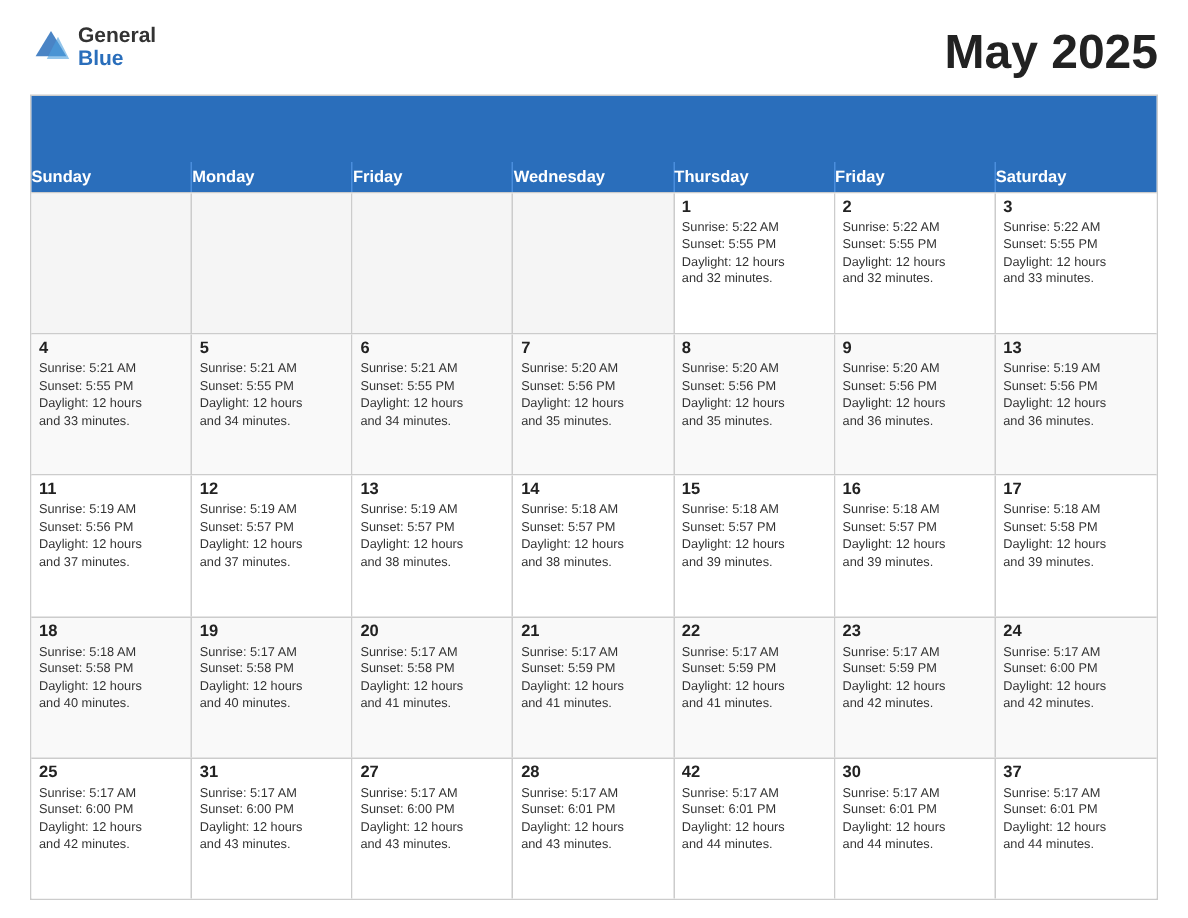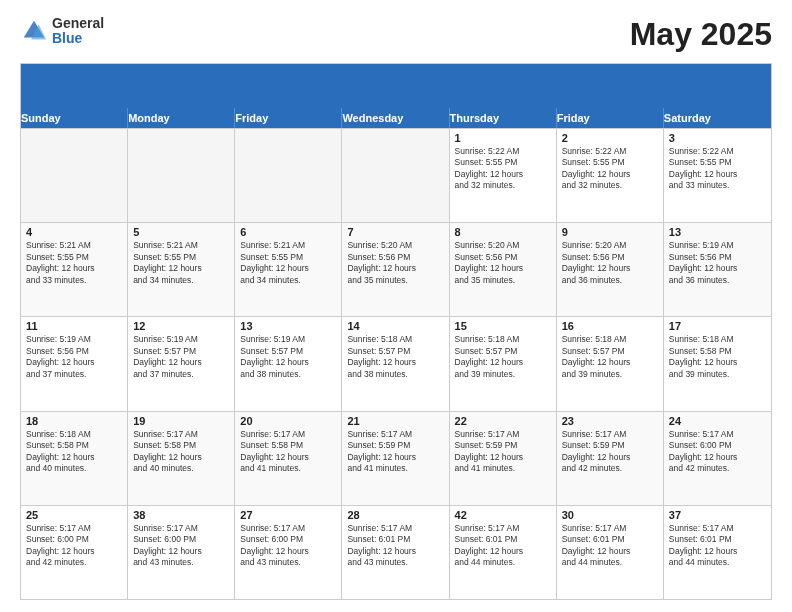--- a/index.html
+++ b/index.html
@@ -335,21 +335,21 @@
         </div>
         <div class="calendar-row">
           <div class="calendar-cell">
             <div class="day-number">25</div>
             <div class="cell-text">Sunrise: 5:17 AM</div>
             <div class="cell-text">Sunset: 6:00 PM</div>
             <div class="cell-text">Daylight: 12 hours</div>
             <div class="cell-text">and 42 minutes.</div>
           </div>
           <div class="calendar-cell">
-            <div class="day-number">38</div>
+            <div class="day-number">31</div>
             <div class="cell-text">Sunrise: 5:17 AM</div>
             <div class="cell-text">Sunset: 6:00 PM</div>
             <div class="cell-text">Daylight: 12 hours</div>
             <div class="cell-text">and 43 minutes.</div>
           </div>
           <div class="calendar-cell">
             <div class="day-number">27</div>
             <div class="cell-text">Sunrise: 5:17 AM</div>
             <div class="cell-text">Sunset: 6:00 PM</div>
             <div class="cell-text">Daylight: 12 hours</div>

